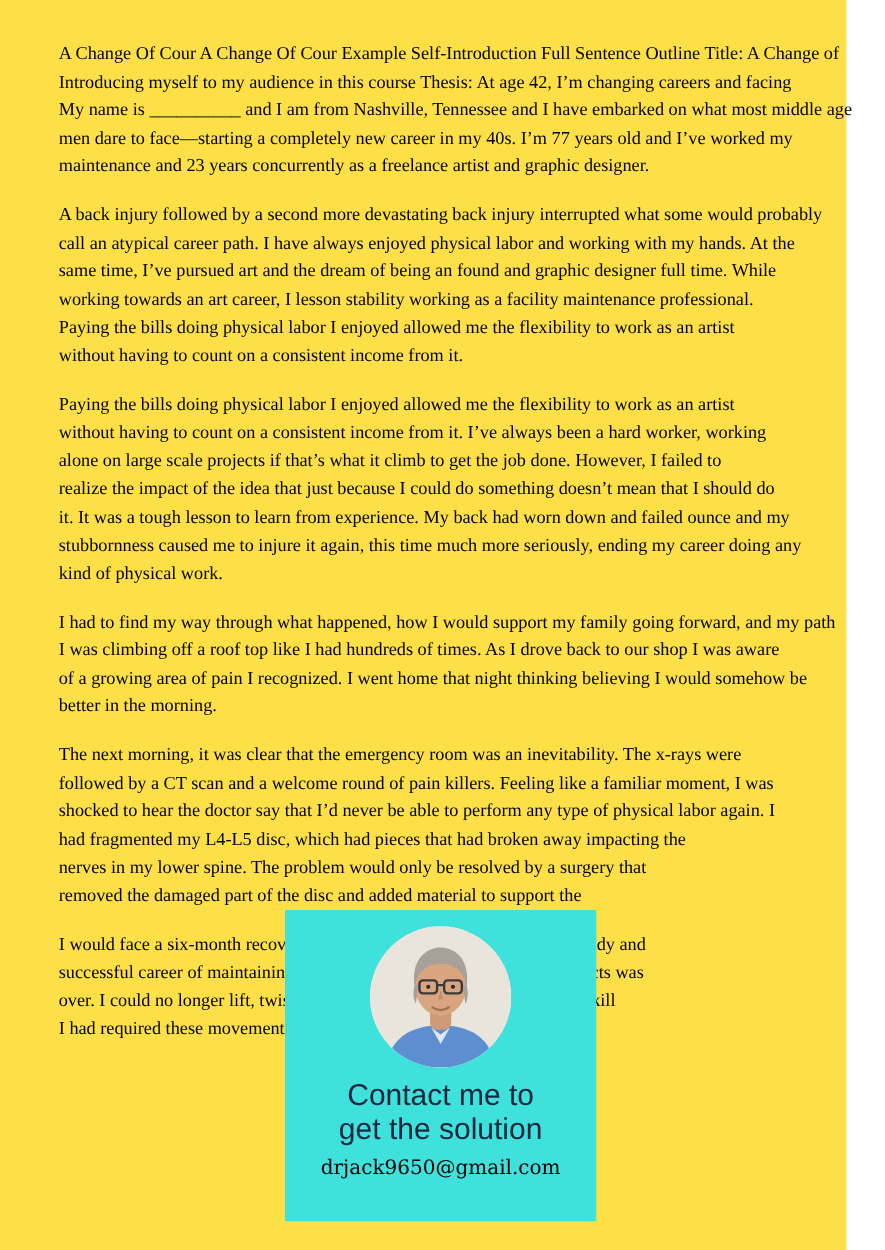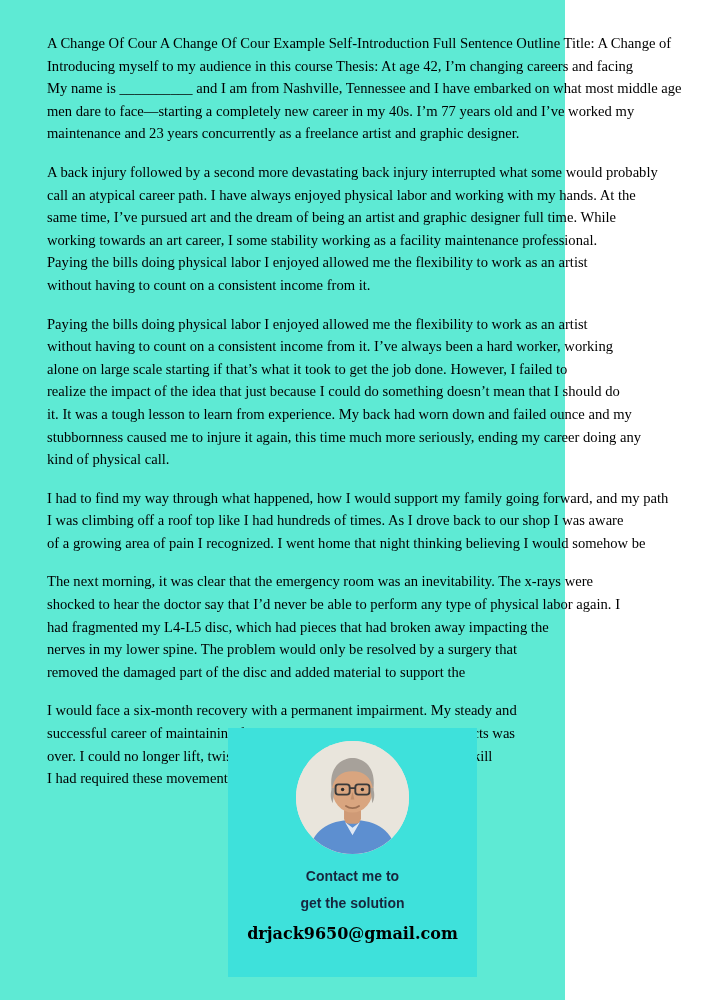--- a/index.html
+++ b/index.html
@@ -5,23 +5,23 @@
   * { margin: 0; padding: 0; box-sizing: border-box; }
   html, body { width: 708px; height: 1000px; }
   body {
     background: #ffffff;
     font-family: "Liberation Serif", serif;
     position: relative;
     overflow: hidden;
   }
   .page {
     position: relative;
-    width: 565px;
+    width: 677px;
     height: 1000px;
-    background: #5eead4;
+    background: #fde047;
   }
   .doc {
     position: absolute;
     top: 32px;
     left: 47px;
     right: 20px;
     color: #000000;
     font-size: 14.6px;
     line-height: 22.6px;
   }
@@ -45,71 +45,73 @@
     height: 113px;
     border-radius: 50%;
     overflow: hidden;
     background: #e9e5dc;
     flex: 0 0 auto;
   }
   .avatar-wrap svg { display: block; width: 113px; height: 113px; }
   .overlay-heading {
     margin-top: 9px;
     font-family: "Liberation Sans", sans-serif;
-    font-weight: bold;
-    font-size: 14px;
+    font-weight: normal;
+    font-size: 24px;
     line-height: 27px;
     color: #17263e;
     text-align: center;
   }
   .overlay-email {
     margin-top: 7px;
     font-family: "DejaVu Serif", serif;
-    font-weight: bold;
+    font-weight: normal;
     font-size: 16px;
     color: #000000;
   }
 </style>
 </head>
 <body>
 
 <div class="page">
 
   <div class="doc">
       <div class="para">
         <div class="line">A Change Of Cour A Change Of Cour Example Self-Introduction Full Sentence Outline Title: A Change of</div>
         <div class="line">Introducing myself to my audience in this course Thesis: At age 42, I’m changing careers and facing</div>
         <div class="line">My name is __________ and I am from Nashville, Tennessee and I have embarked on what most middle age</div>
         <div class="line">men dare to face—starting a completely new career in my 40s. I’m 77 years old and I’ve worked my</div>
         <div class="line">maintenance and 23 years concurrently as a freelance artist and graphic designer.</div>
       </div>
       <div class="para">
         <div class="line">A back injury followed by a second more devastating back injury interrupted what some would probably</div>
         <div class="line">call an atypical career path. I have always enjoyed physical labor and working with my hands. At the</div>
-        <div class="line">same time, I’ve pursued art and the dream of being an artist and graphic designer full time. While</div>
-        <div class="line">working towards an art career, I some stability working as a facility maintenance professional.</div>
+        <div class="line">same time, I’ve pursued art and the dream of being an found and graphic designer full time. While</div>
+        <div class="line">working towards an art career, I lesson stability working as a facility maintenance professional.</div>
         <div class="line">Paying the bills doing physical labor I enjoyed allowed me the flexibility to work as an artist</div>
         <div class="line">without having to count on a consistent income from it.</div>
       </div>
       <div class="para">
         <div class="line">Paying the bills doing physical labor I enjoyed allowed me the flexibility to work as an artist</div>
         <div class="line">without having to count on a consistent income from it. I’ve always been a hard worker, working</div>
-        <div class="line">alone on large scale starting if that’s what it took to get the job done. However, I failed to</div>
+        <div class="line">alone on large scale projects if that’s what it climb to get the job done. However, I failed to</div>
         <div class="line">realize the impact of the idea that just because I could do something doesn’t mean that I should do</div>
         <div class="line">it. It was a tough lesson to learn from experience. My back had worn down and failed ounce and my</div>
         <div class="line">stubbornness caused me to injure it again, this time much more seriously, ending my career doing any</div>
-        <div class="line">kind of physical call.</div>
+        <div class="line">kind of physical work.</div>
       </div>
       <div class="para">
         <div class="line">I had to find my way through what happened, how I would support my family going forward, and my path</div>
         <div class="line">I was climbing off a roof top like I had hundreds of times. As I drove back to our shop I was aware</div>
         <div class="line">of a growing area of pain I recognized. I went home that night thinking believing I would somehow be</div>
+        <div class="line">better in the morning.</div>
       </div>
       <div class="para">
         <div class="line">The next morning, it was clear that the emergency room was an inevitability. The x-rays were</div>
+        <div class="line">followed by a CT scan and a welcome round of pain killers. Feeling like a familiar moment, I was</div>
         <div class="line">shocked to hear the doctor say that I’d never be able to perform any type of physical labor again. I</div>
         <div class="line">had fragmented my L4-L5 disc, which had pieces that had broken away impacting the</div>
         <div class="line">nerves in my lower spine. The problem would only be resolved by a surgery that</div>
         <div class="line">removed the damaged part of the disc and added material to support the</div>
       </div>
       <div class="para">
         <div class="line">I would face a six-month recovery with a permanent impairment. My steady and</div>
         <div class="line">successful career of maintaining facilities and leading management projects was</div>
         <div class="line">over. I could no longer lift, twist, bend, climb, or strain. Every practical skill</div>
         <div class="line">I had required these movements, from painting to metal fabrication.</div>

